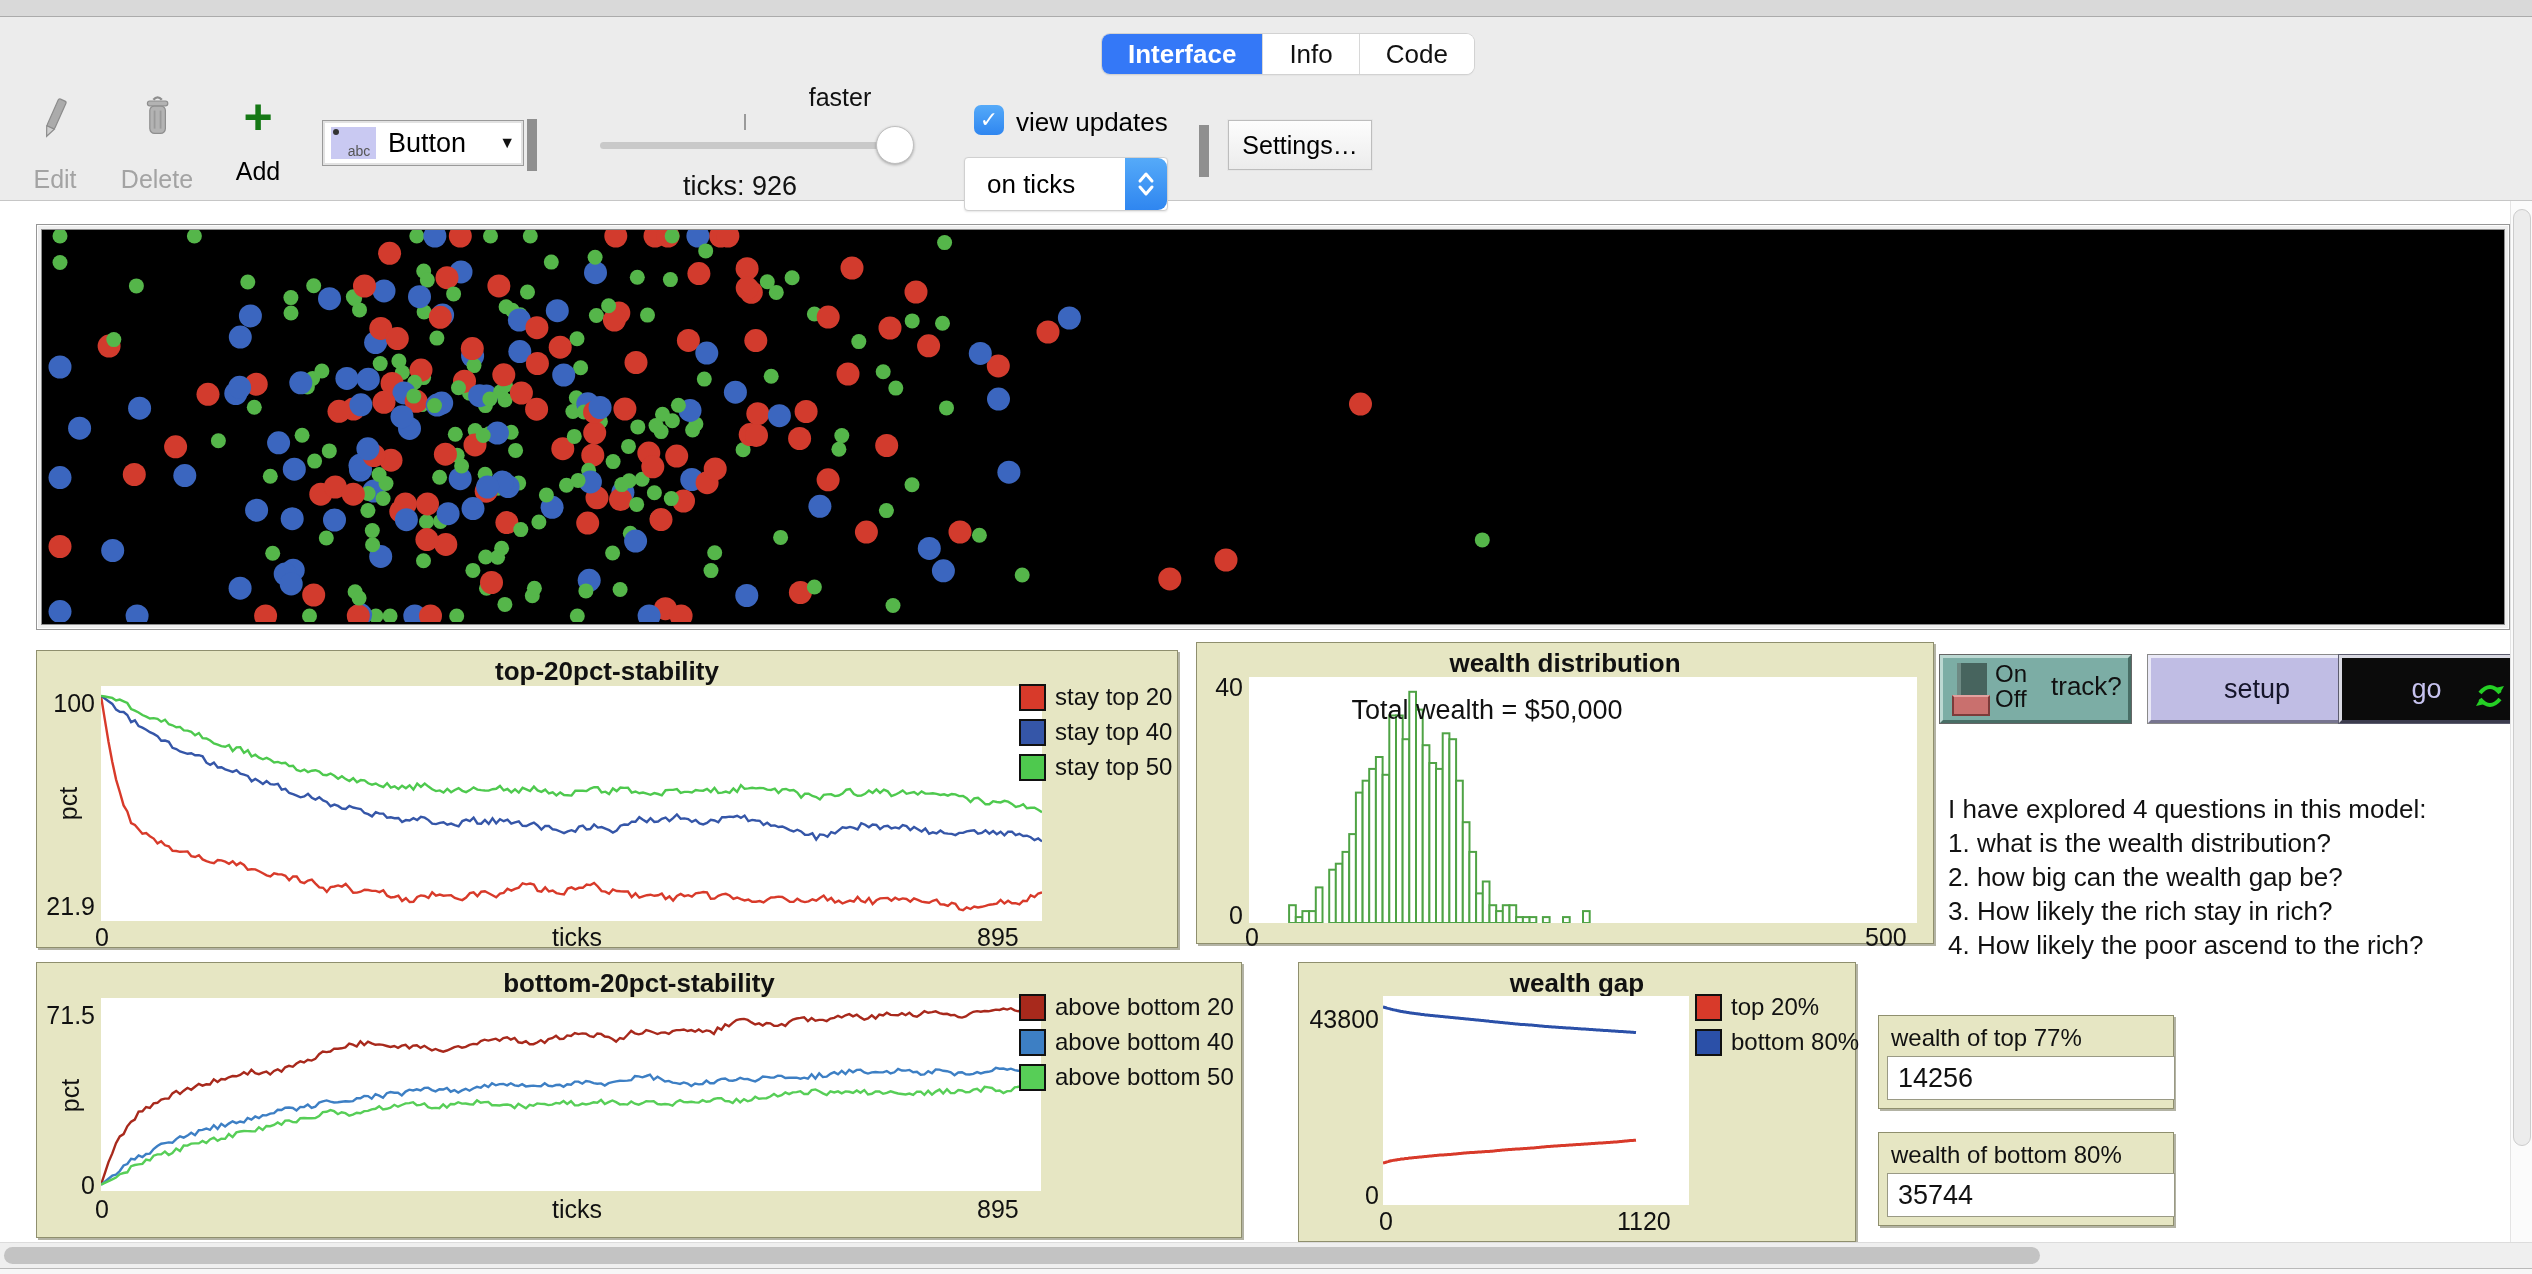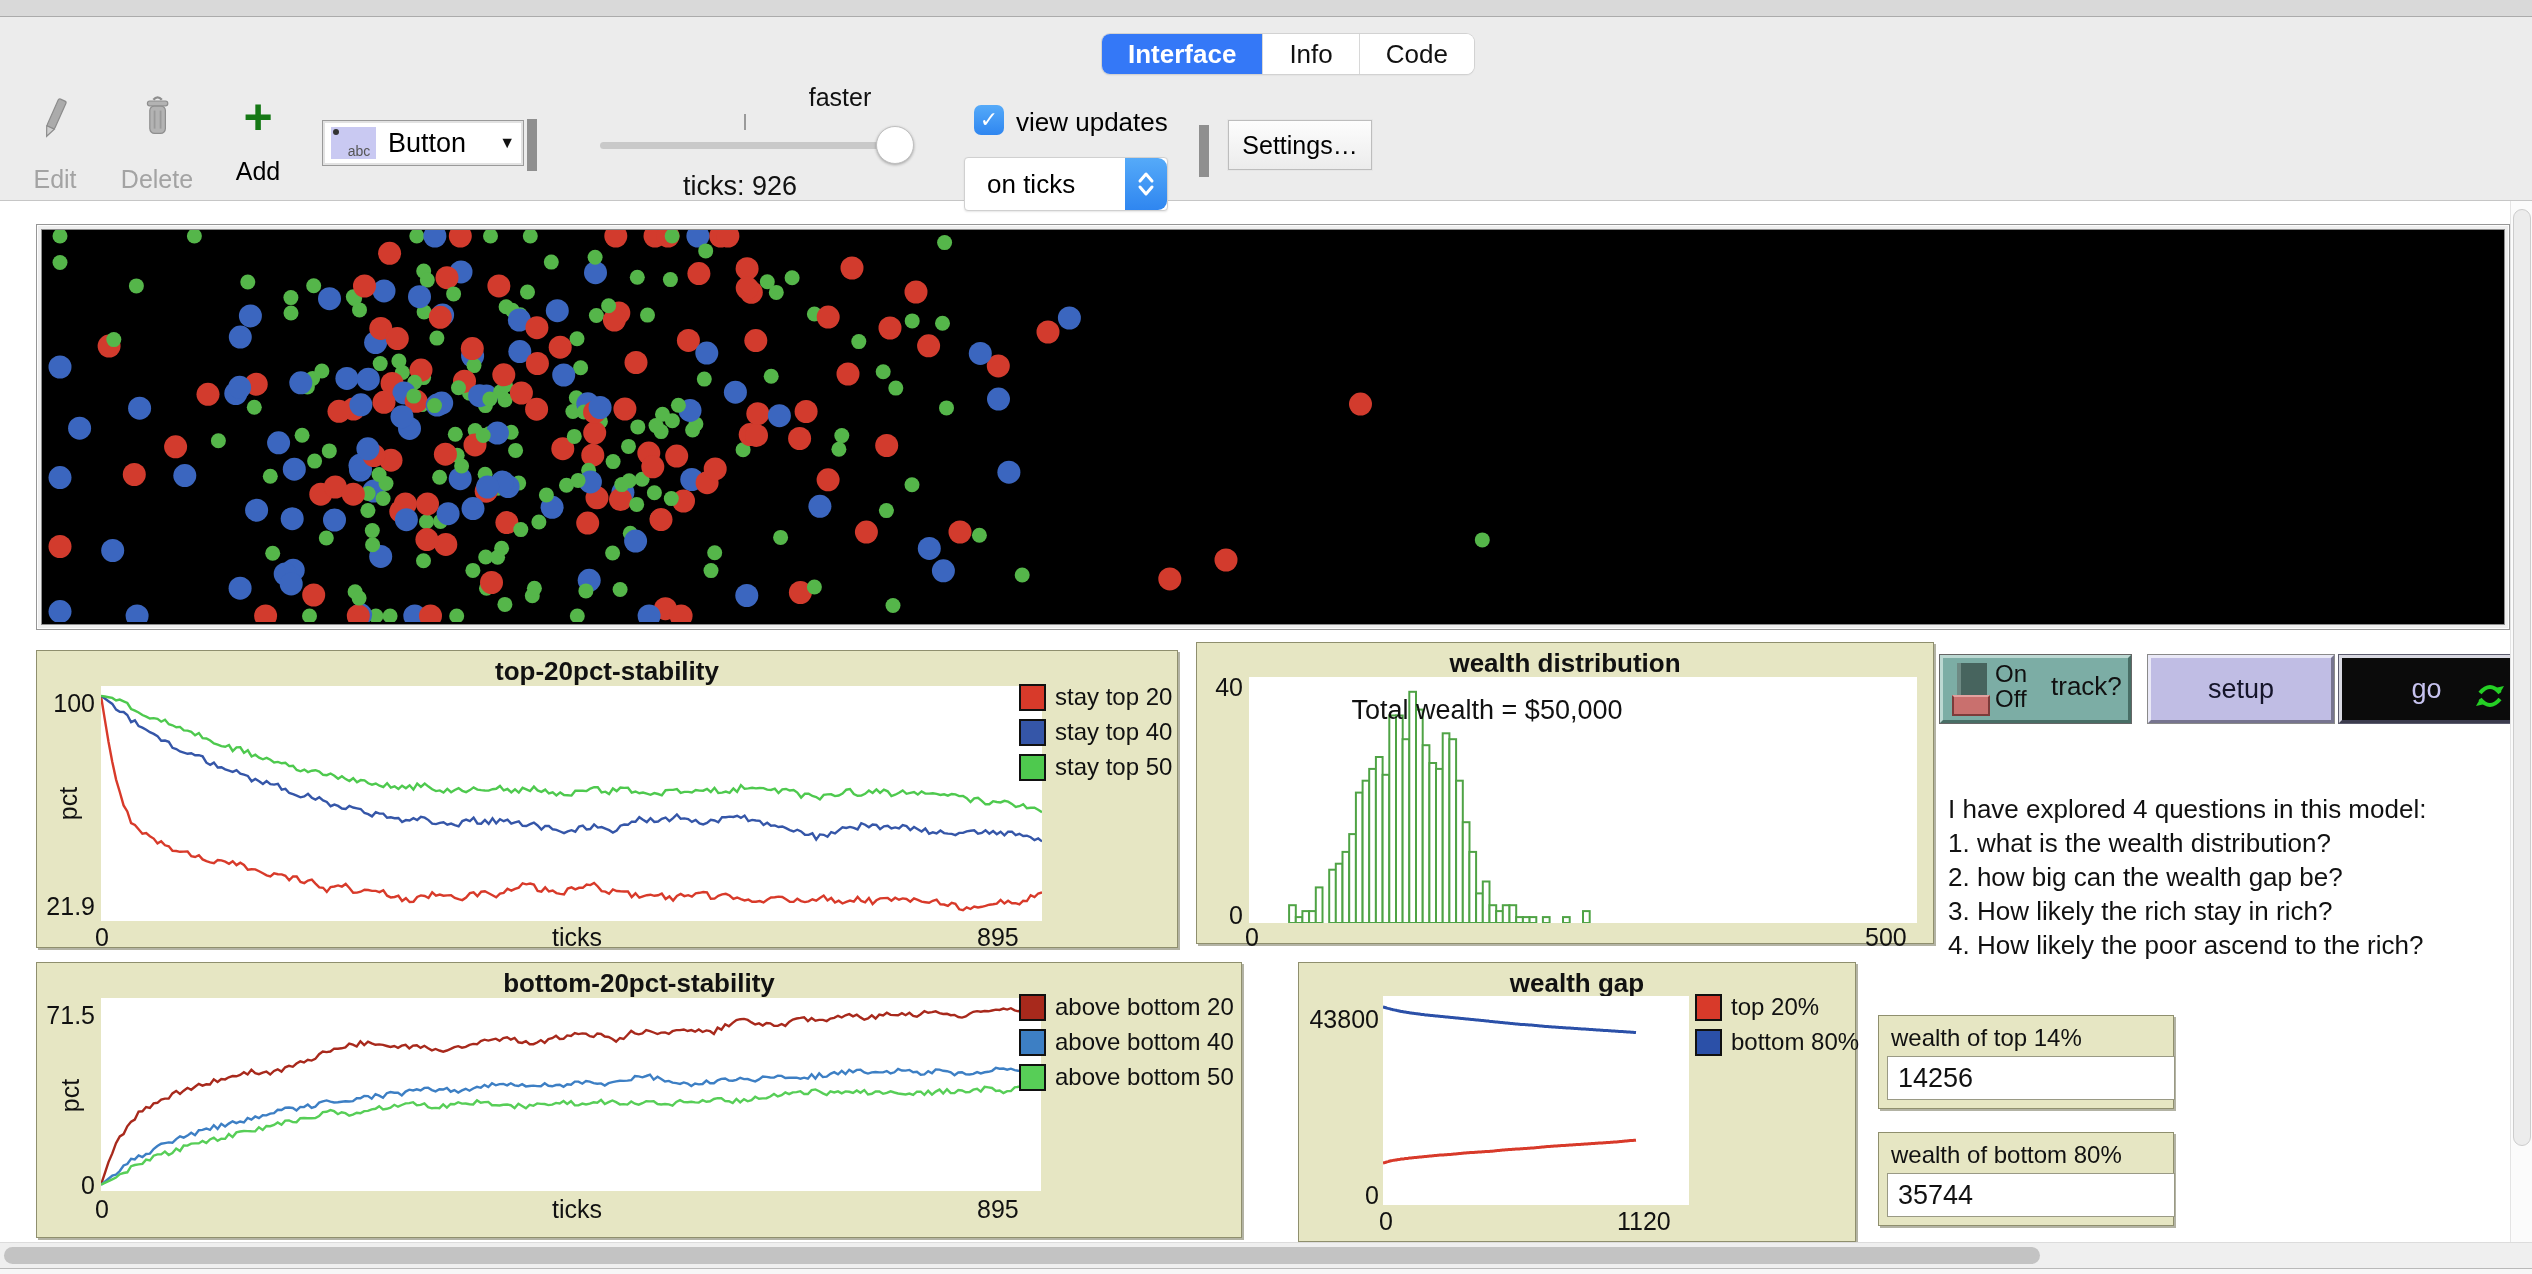--- a/index.html
+++ b/index.html
@@ -79,21 +79,21 @@
   .monitor{position:absolute;width:294px;height:92px;background:#e6e6c3;border:1px solid #8f8f6e;
            box-shadow:2px 2px 0 rgba(104,104,74,.5);}
   .mlabel{position:absolute;left:12px;top:8px;font-size:24px;color:#111;}
   .mval{position:absolute;left:8px;top:40px;width:276px;height:42px;background:#fff;
         border:1px solid #9a9a85;font-size:27px;line-height:42px;padding-left:10px;color:#111;}
 
   
   .nl-btn{position:absolute;height:62px;font-size:27px;display:flex;align-items:center;justify-content:center;
           border-style:solid;border-width:3px;}
   .setup-btn{left:2148px;top:655px;width:180px;background:#c0bde4;color:#15152a;
-             border-color:#eae9f7 #76748f #76748f #eae9f7;box-shadow:0 0 0 1px #8a8a8a;}
+             border-color:#eae9f7 #76748f #76748f #eae9f7;box-shadow:0 0 0 1px #8a8a8a;padding-left:16px;}
   .go-btn{left:2339px;top:655px;width:169px;background:#0b0b0b;color:#c7c3ef;
           border-color:#d9d9e2 #3c3c4e #3c3c4e #d9d9e2;box-shadow:0 0 0 1px #5c5c6e;}
   .go-icon{position:absolute;right:6px;bottom:4px;}
   .switch{left:1940px;top:655px;width:185px;height:62px;background:#7cada5;position:absolute;
           border:3px solid;border-color:#bcd8d2 #486e66 #486e66 #bcd8d2;box-shadow:0 0 0 1px #666;}
   .sw-slot{position:absolute;left:14px;top:5px;width:26px;height:36px;background:#47645e;
            border-left:4px solid #6e8a84;}
   .sw-knob{position:absolute;left:9px;top:37px;width:34px;height:17px;background:#c9706e;
            border:2px solid #7c3b3a;border-top-color:#e2a2a0;}
   .sw-on{position:absolute;left:52px;top:2px;font-size:24px;color:#111;}
@@ -691,21 +691,21 @@
 
 <div class="abs note">
   <div>I have explored 4 questions in this model:</div>
   <div>1. what is the wealth distribution?</div>
   <div>2. how big can the wealth gap be?</div>
   <div>3. How likely the rich stay in rich?</div>
   <div>4. How likely the poor ascend to the rich?</div>
 </div>
 
 <div class="monitor" style="left:1878px;top:1015px;">
-  <div class="mlabel">wealth of top 14%</div>
+  <div class="mlabel">wealth of top 77%</div>
   <div class="mval">14256</div>
 </div>
 <div class="monitor" style="left:1878px;top:1132px;">
   <div class="mlabel">wealth of bottom 80%</div>
   <div class="mval">35744</div>
 </div>
 
 <div class="abs vscroll">
   <div class="vthumb"></div>
 </div>

